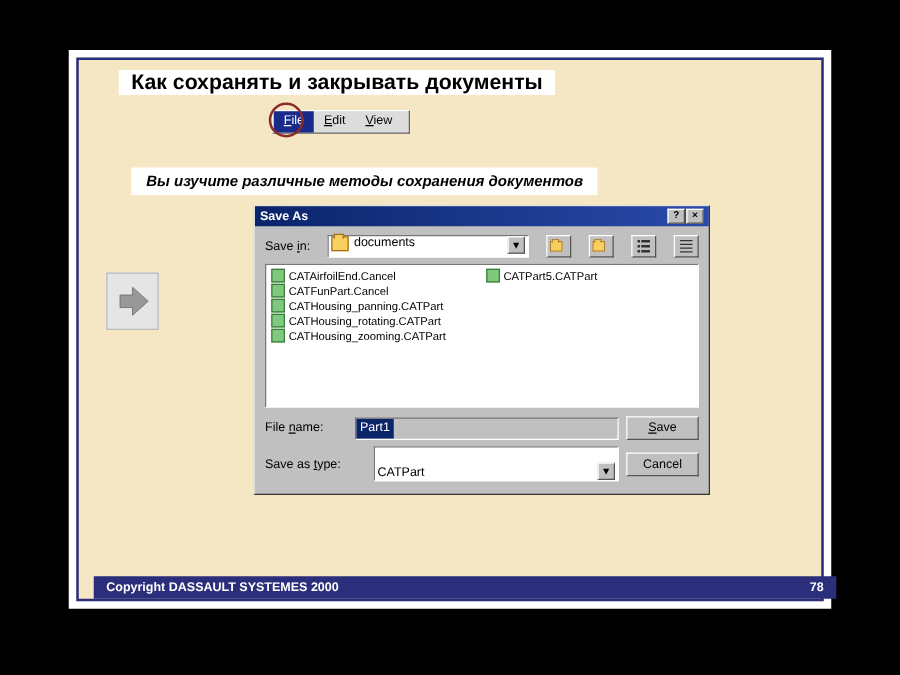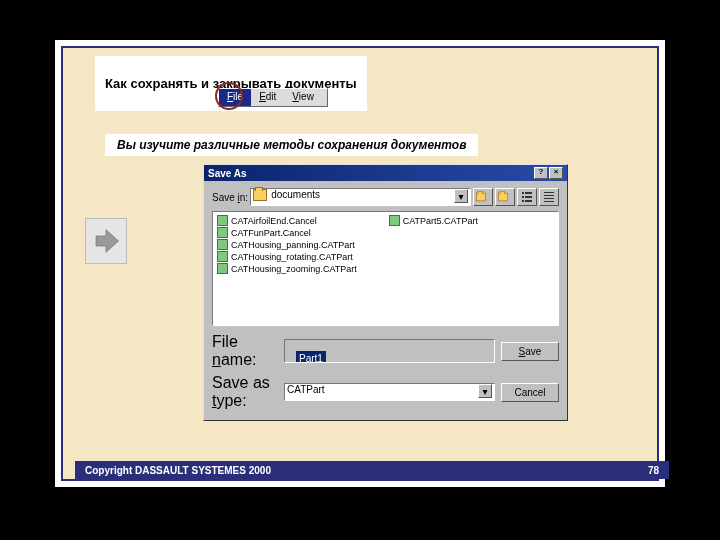--- a/index.html
+++ b/index.html
@@ -21,23 +21,23 @@
   .slide {
     width: 100%; height: 100%;
     background: #f6e7c4;
     border: 2px solid #2b2e7a;
     position: relative;
   }
   .title-box {
     position: absolute;
     left: 32px; top: 8px;
     background: #fff;
-    padding: 20px 10px;
+    padding: 0 10px;
     font-weight: bold;
-    font-size: 13px;
+    font-size: 17px;
   }
   .menu-strip {
     position: absolute;
     left: 155px; top: 40px;
     width: 110px; height: 19px;
     background: #dcdcdc;
     border-top: 1px solid #fff;
     border-left: 1px solid #fff;
     border-bottom: 1px solid #666;
     border-right: 1px solid #666;
@@ -115,21 +115,21 @@
     font-size: 8px;
     line-height: 8px;
     text-align: center;
     color: #000;
     cursor: pointer;
   }
   .dlg-body { padding: 7px 8px 10px 8px; }
   .row1 {
     display: flex;
     align-items: center;
-    gap: 2px;
+    gap: 14px;
     margin-bottom: 5px;
   }
   .lbl { font-size: 10px; }
   .lbl u { text-decoration: underline; }
   .dd {
     flex: 1;
     height: 18px;
     background: #fff;
     border-top: 1px solid #777;
     border-left: 1px solid #777;
@@ -203,50 +203,51 @@
     padding: 0 1px;
   }
   .file-ico {
     width: 11px; height: 11px;
     background: #7fc97f;
     border: 1px solid #3a7a3a;
     flex-shrink: 0;
   }
   .bottom-rows { margin-top: 7px; display: flex; flex-direction: column; gap: 5px;}
   .brow { display: flex; align-items: center; gap: 6px;}
-  .blbl { width: 66px; font-size: 16px;}
+  .blbl { width: 66px; font-size: 10px;}
   .fname-input {
     flex: 1; height: 18px;
     border-top: 1px solid #777;
     border-left: 1px solid #777;
     border-bottom: 1px solid #fff;
     border-right: 1px solid #fff;
-    padding: 11px;
+    padding: 0;
     overflow: hidden;
   }
   .fname-sel {
     display: inline-block;
     background: #0a246a;
     color: #fff;
     font-size: 10px;
     padding: 2px 3px;
     line-height: 12px;
   }
   .type-dd {
-    flex: 1; height: 18px;
+    flex: 1; height: 28px;
     background: #fff;
     border-top: 1px solid #777;
     border-left: 1px solid #777;
     border-bottom: 1px solid #fff;
     border-right: 1px solid #fff;
     display: flex;
-    align-items: flex-start;
+    align-items: flex-end;
     padding: 0 2px;
     font-size: 10px;
     cursor: pointer;
+    margin-left: 15px;
   }
   .dbtn {
     width: 58px; height: 19px;
     background: #c0c0c0;
     border-top: 1px solid #fff;
     border-left: 1px solid #fff;
     border-bottom: 1px solid #555;
     border-right: 1px solid #555;
     font-size: 10px;
     text-align: center;

